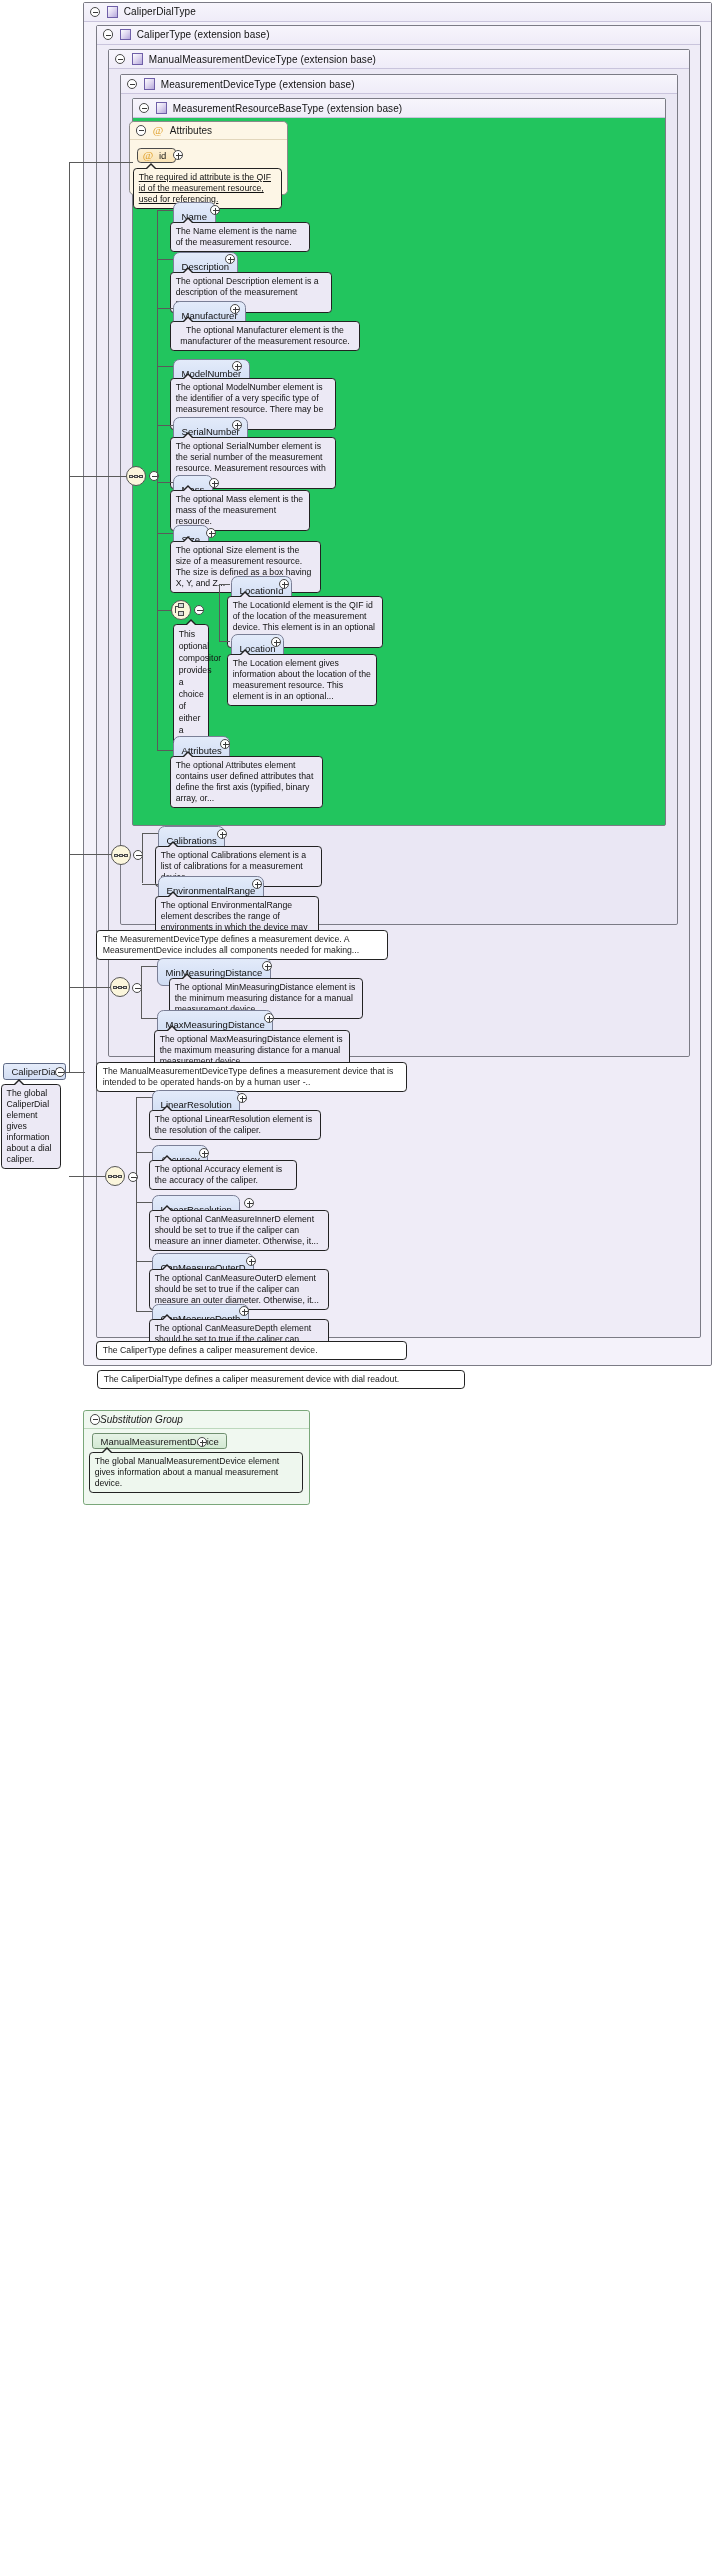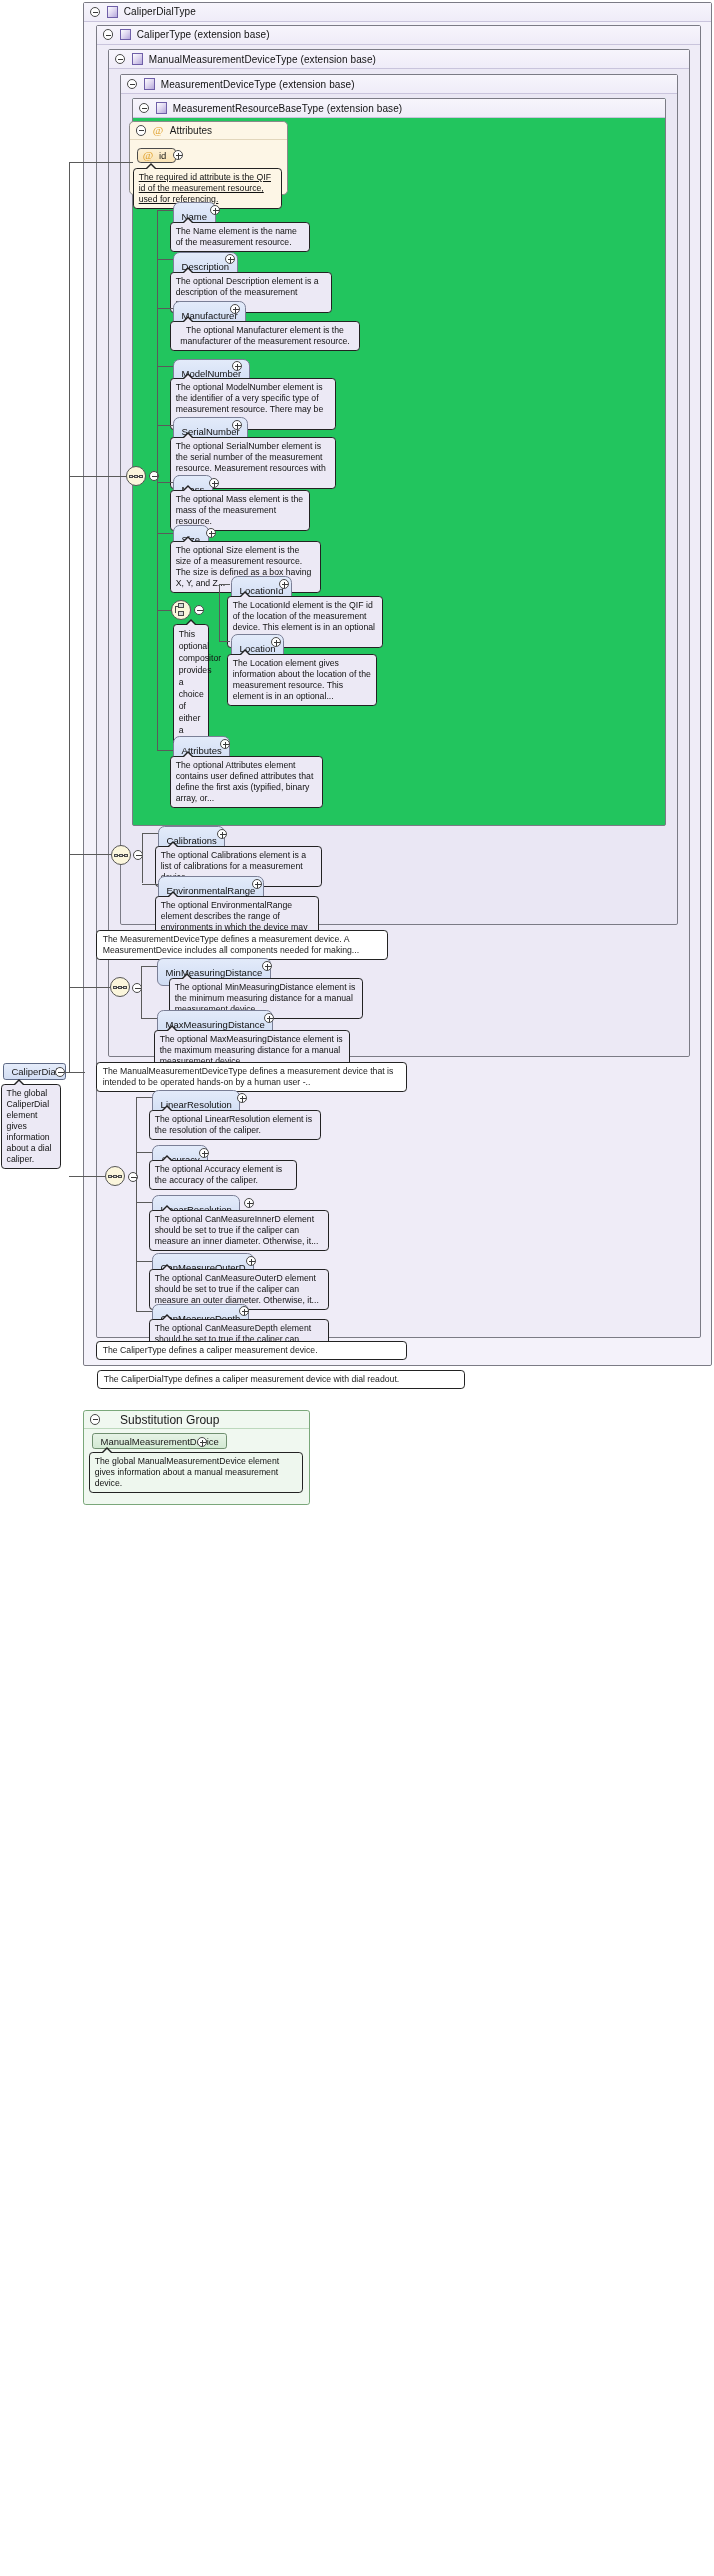--- a/index.html
+++ b/index.html
@@ -165,21 +165,21 @@
 
   
   .subbox {
     position:absolute; border:1.2px solid #7aa77a; border-radius:2.8px;
     background:#f0f8f0;
   }
   .subbox .sb-header {
     display:flex; align-items:center; height:18px; padding-left:5.7px;
     border-bottom:0.9px solid #bcd8bc;
   }
-  .sb-title { margin-left:20px; font-size:12px; }
+  .sb-title { margin-left:0; font-size:10px;font-style:italic; }
   .sub-node {
     position:absolute; display:flex; align-items:center; justify-content:center;
     height:16px; padding:0 7.6px;
     border:1.1px solid #6f8f6f; border-radius:2.8px;
     background: linear-gradient(to bottom,#e6f3e6,#d3e9d3);
     font-size:9.5px;
   }
   .bubble.green { background:#eef7ee; }
   .bubble.green::after { border-bottom-color:#eef7ee; }
 

